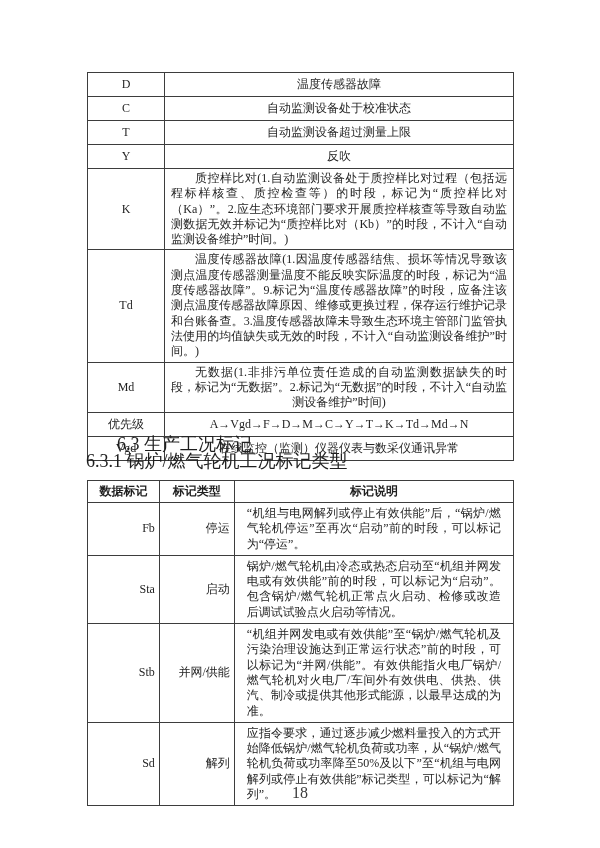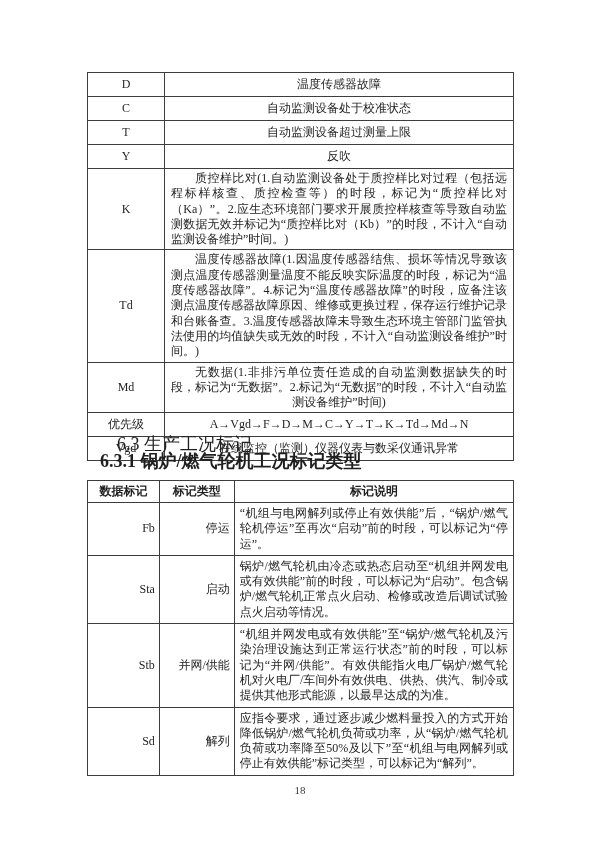--- a/index.html
+++ b/index.html
@@ -43,36 +43,36 @@
     font-weight: bold;
     text-align: center;
     height: 19px;
   }
   .tbl2 .c-code { width: 70px; }
   .tbl2 .c-type { width: 73px; }
   .tbl2 .c-desc { width: 272px; }
   .tbl2 td.code, .tbl2 td.type { text-align: right; }
   .tbl2 td.desc {
     text-align: justify;
-    padding: 3px 5px;
+    padding: 3px 12px;
   }
   .heading {
     position: absolute;
     font-size: 18px;
     white-space: nowrap;
   }
   .h63  { left: 117px; top: 432px; }
-  .h631 { left: 100px; top: 449px; font-weight: bold; }
+  .h631 { left: 86px; top: 449px; }
   .page-number {
     position: absolute;
     top: 784px;
     left: 0;
     width: 100%;
     text-align: center;
-    font-size: 11px;
+    font-size: 16px;
     color: #3a3a3a;
   }
 </style>
 </head>
 <body>
 
 <div class="page">
 
   <table class="tbl tbl1">
     <tbody id="t1body">
@@ -91,21 +91,21 @@
         <tr data-code="Y">
           <td class="code">Y</td>
           <td class="desc center">反吹</td>
         </tr>
         <tr data-code="K">
           <td class="code">K</td>
           <td class="desc para">质控样比对(1.自动监测设备处于质控样比对过程（包括远程标样核查、质控检查等）的时段，标记为“质控样比对（Ka）”。2.应生态环境部门要求开展质控样核查等导致自动监测数据无效并标记为“质控样比对（Kb）”的时段，不计入“自动监测设备维护”时间。)</td>
         </tr>
         <tr data-code="Td">
           <td class="code">Td</td>
-          <td class="desc para">温度传感器故障(1.因温度传感器结焦、损坏等情况导致该测点温度传感器测量温度不能反映实际温度的时段，标记为“温度传感器故障”。4.标记为“温度传感器故障”的时段，应备注该测点温度传感器故障原因、维修或更换过程，保存运行维护记录和台账备查。3.温度传感器故障未导致生态环境主管部门监管执法使用的均值缺失或无效的时段，不计入“自动监测设备维护”时间。)</td>
+          <td class="desc para">温度传感器故障(1.因温度传感器结焦、损坏等情况导致该测点温度传感器测量温度不能反映实际温度的时段，标记为“温度传感器故障”。9.标记为“温度传感器故障”的时段，应备注该测点温度传感器故障原因、维修或更换过程，保存运行维护记录和台账备查。3.温度传感器故障未导致生态环境主管部门监管执法使用的均值缺失或无效的时段，不计入“自动监测设备维护”时间。)</td>
         </tr>
         <tr data-code="Md">
           <td class="code">Md</td>
           <td class="desc para">无数据(1.非排污单位责任造成的自动监测数据缺失的时段，标记为“无数据”。2.标记为“无数据”的时段，不计入“自动监测设备维护”时间)</td>
         </tr>
         <tr data-code="优先级">
           <td class="code">优先级</td>
           <td class="desc center">A→Vgd→F→D→M→C→Y→T→K→Td→Md→N</td>
         </tr>
         <tr data-code="Vgd">

